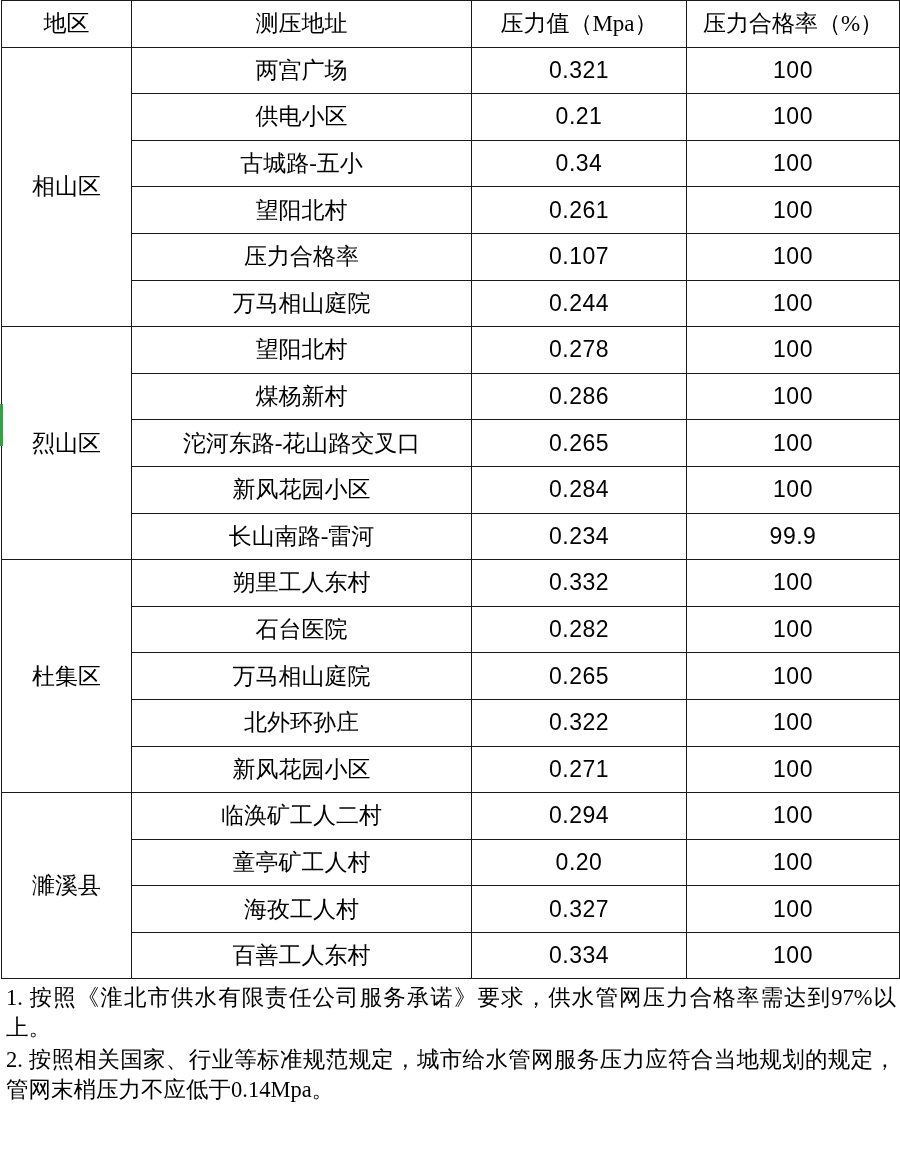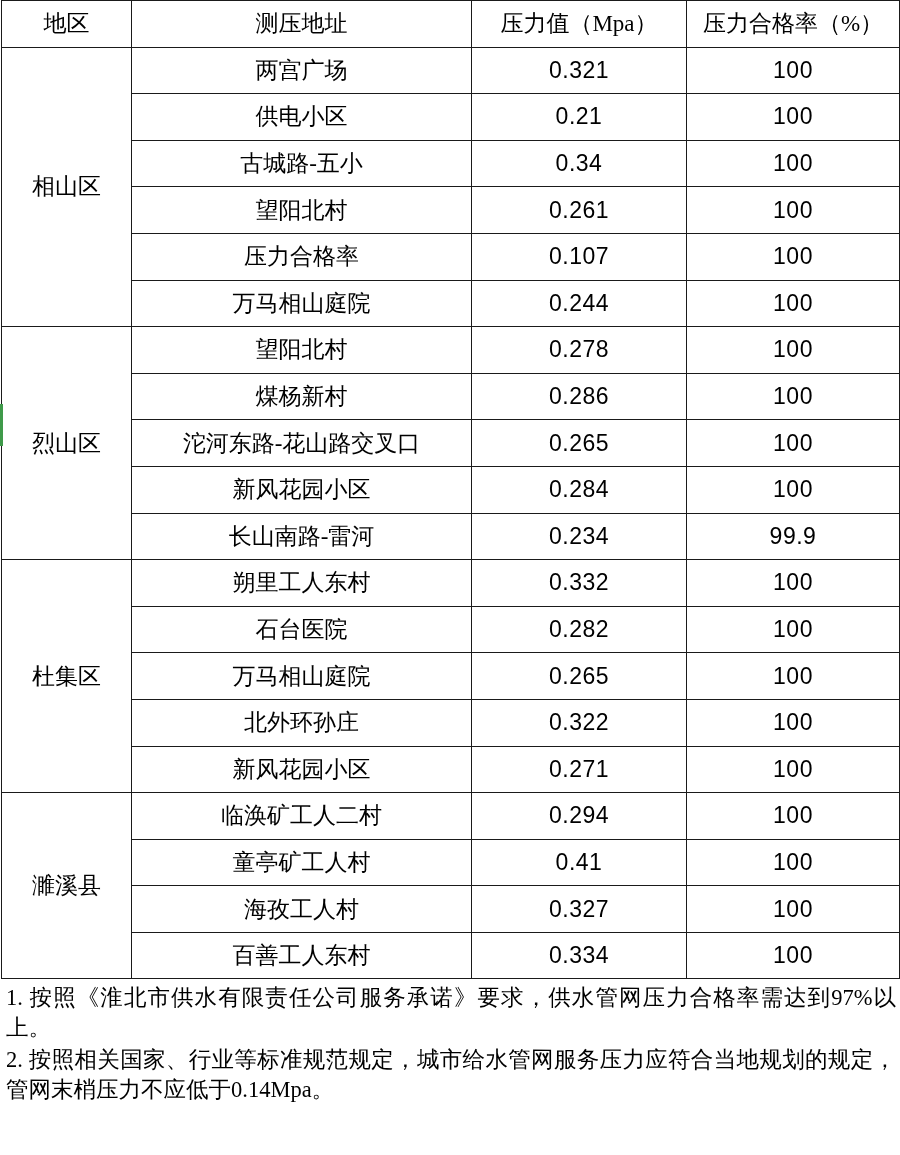--- a/index.html
+++ b/index.html
@@ -189,21 +189,21 @@
       </tr>
 
       <tr>
         <td class="region-cell" rowspan="4">濉溪县</td>
         <td>临涣矿工人二村</td>
         <td class="num">0.294</td>
         <td class="num">100</td>
       </tr>
       <tr>
         <td>童亭矿工人村</td>
-        <td class="num">0.41</td>
+        <td class="num">0.20</td>
         <td class="num">100</td>
       </tr>
       <tr>
         <td>海孜工人村</td>
         <td class="num">0.327</td>
         <td class="num">100</td>
       </tr>
       <tr>
         <td>百善工人东村</td>
         <td class="num">0.334</td>

